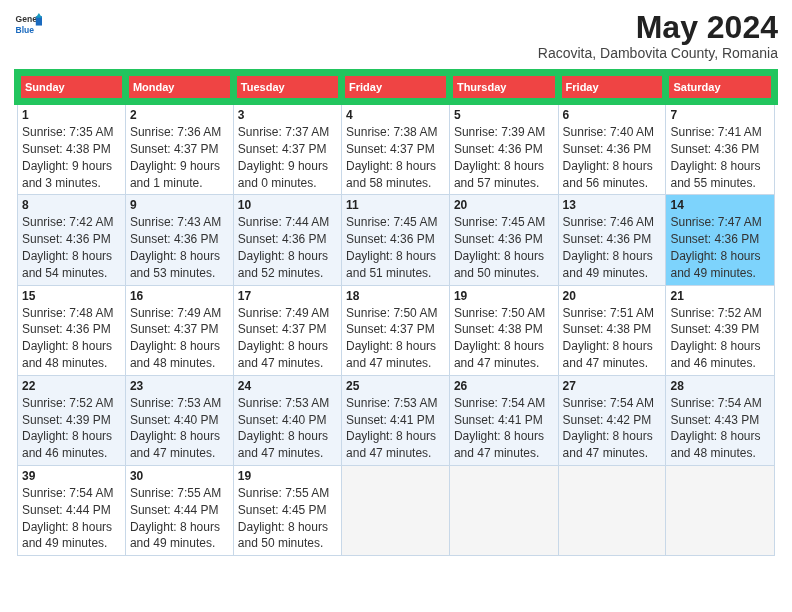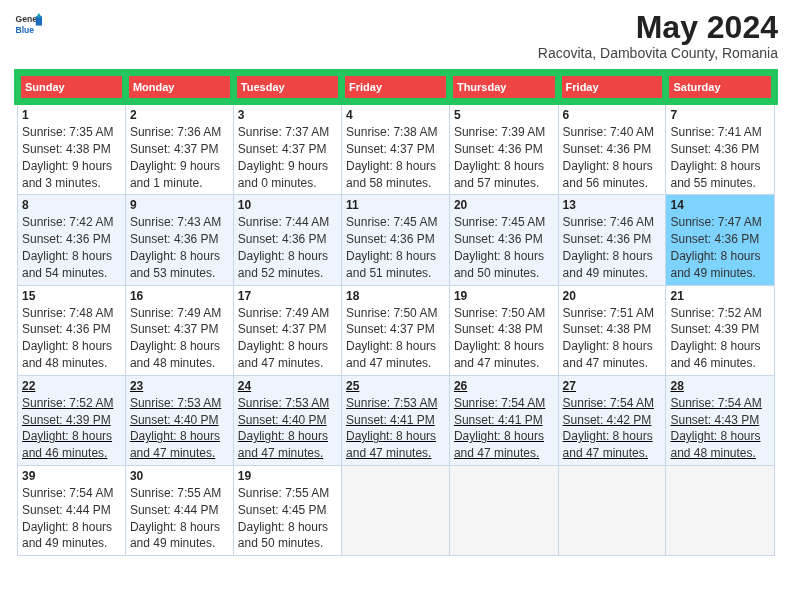--- a/index.html
+++ b/index.html
@@ -211,21 +211,21 @@
           </td>
           <td>
             <span class="day-number">20</span>
             <div class="day-info">Sunrise: 7:51 AM<br>Sunset: 4:38 PM<br>Daylight: 8 hours<br>and 47 minutes.</div>
           </td>
           <td>
             <span class="day-number">21</span>
             <div class="day-info">Sunrise: 7:52 AM<br>Sunset: 4:39 PM<br>Daylight: 8 hours<br>and 46 minutes.</div>
           </td>
         </tr>
-        <tr style="background: #f9a8d4; text-decoration: underline;">
+        <tr style="background: #f9a8d4;">
           <td style="background: rgb(238, 244, 251);">
             <span class="day-number">22</span>
             <div class="day-info">Sunrise: 7:52 AM<br>Sunset: 4:39 PM<br>Daylight: 8 hours<br>and 46 minutes.</div>
           </td>
           <td style="background: rgb(238, 244, 251);">
             <span class="day-number">23</span>
             <div class="day-info">Sunrise: 7:53 AM<br>Sunset: 4:40 PM<br>Daylight: 8 hours<br>and 47 minutes.</div>
           </td>
           <td style="background: rgb(238, 244, 251);">
             <span class="day-number">24</span>

